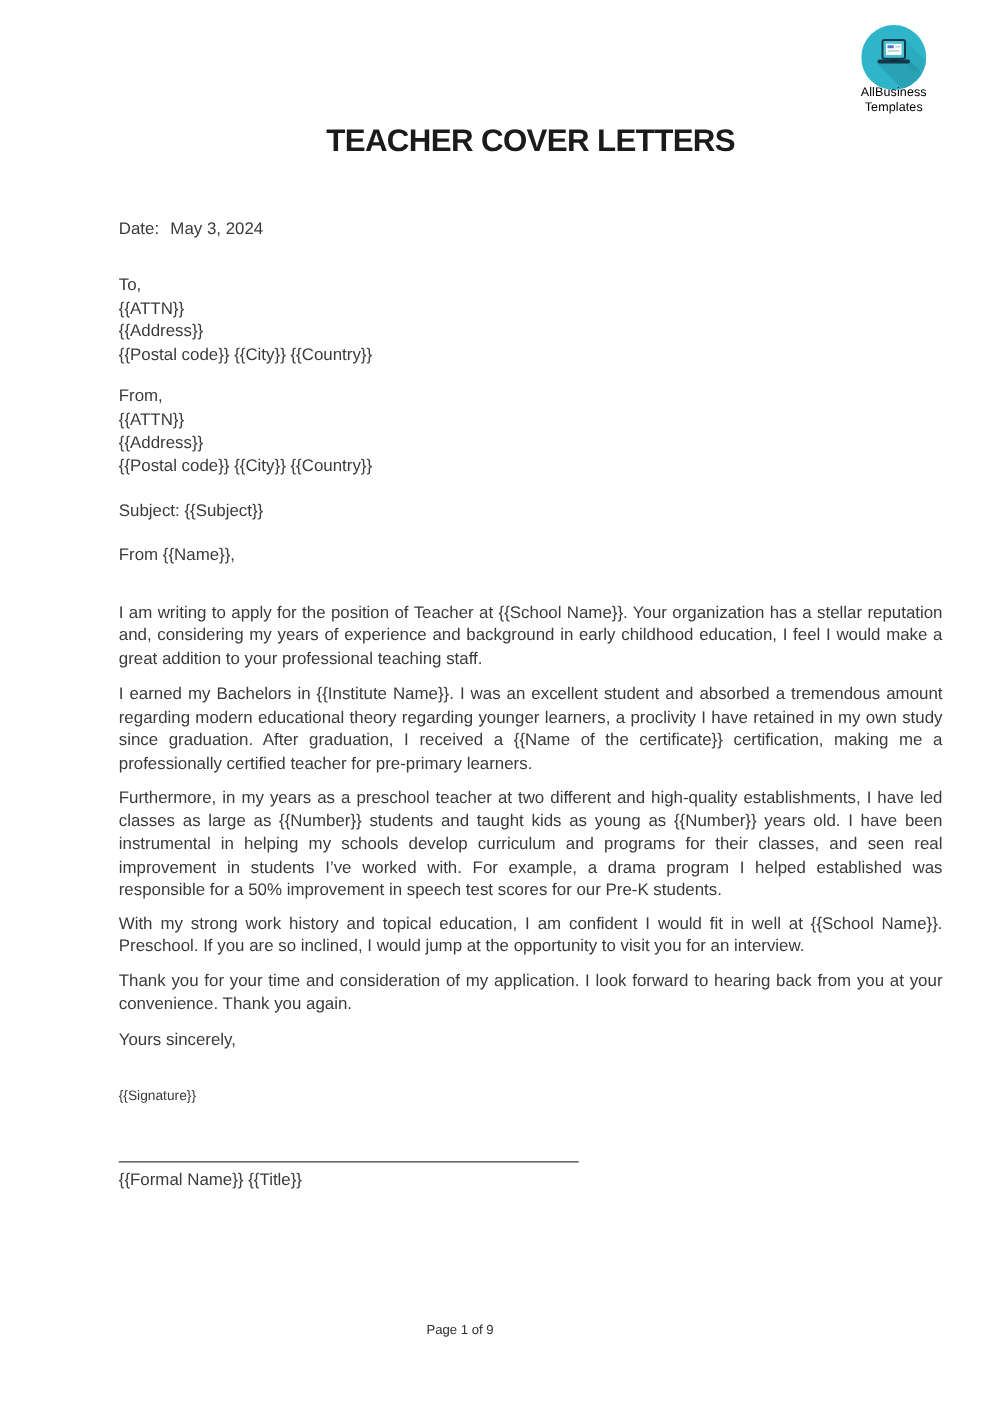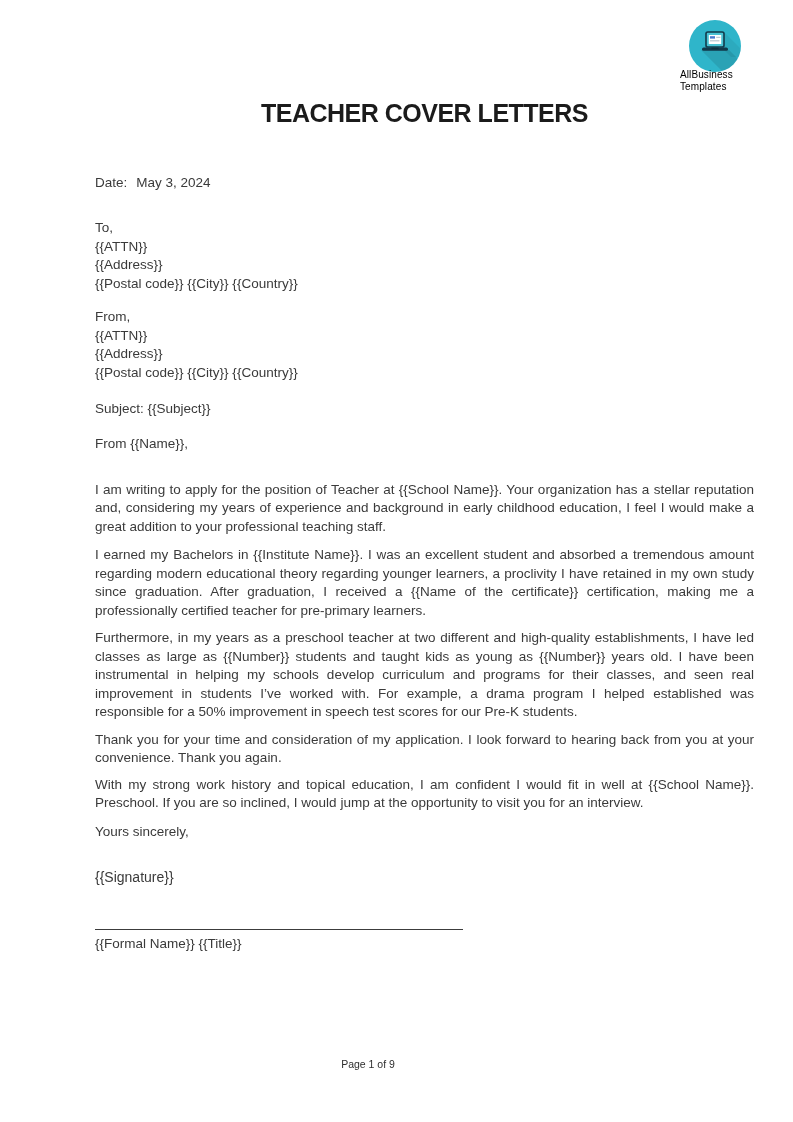--- a/index.html
+++ b/index.html
@@ -15,20 +15,21 @@
     overflow: hidden;
     color: #3a3a3a;
   }
 
   
   .logo {
     position: absolute;
     top: 20px;
     left: 680px;
     width: 70px;
+    text-align: center;
   }
   .logo-mark { display: block; margin: 0 auto; width: 52px; height: 52px; }
   .logo-text {
     margin-top: -3px;
     font-size: 10px;
     line-height: 11.5px;
     color: #000000;
     letter-spacing: 0.1px;
   }
 
@@ -68,21 +69,21 @@
     line-height: 18.5px;
     text-align: justify;
   }
   .p1 { margin-top: 28px; }
   .p2 { margin-top: 10px; }
   .p3 { margin-top: 9px; }
   .p4 { margin-top: 8px; }
   .p5 { margin-top: 9px; }
 
   .closing   { margin-top: 9px;  font-size: 13.5px; line-height: 19px; }
-  .signature { margin-top: 27px; font-size: 14px; line-height: 19px; }
+  .signature { margin-top: 27px; font-size: 11px; line-height: 19px; }
 
   .sig-block { margin-top: 42px; width: 368px; }
   .sig-line  { border-top: 1.4px solid #3c3c3c; width: 368px; height: 0; }
   .sig-name  { margin-top: 4px; font-size: 13.5px; line-height: 19px; }
 
   
   .footer {
     position: absolute;
     top: 1058px;
     left: 0;
@@ -145,22 +146,22 @@
       <div>{{Postal code}} {{City}} {{Country}}</div>
     </div>
 
     <p class="subject">Subject: {{Subject}}</p>
 
     <p class="salutation">From {{Name}},</p>
 
     <p class="body-para p1">I am writing to apply for the position of Teacher at {{School Name}}. Your organization has a stellar reputation and, considering my years of experience and background in early childhood education, I feel I would make a great addition to your professional teaching staff.</p>
     <p class="body-para p2">I earned my Bachelors in {{Institute Name}}. I was an excellent student and absorbed a tremendous amount regarding modern educational theory regarding younger learners, a proclivity I have retained in my own study since graduation. After graduation, I received a {{Name of the certificate}} certification, making me a professionally certified teacher for pre-primary learners.</p>
     <p class="body-para p3">Furthermore, in my years as a preschool teacher at two different and high-quality establishments, I have led classes as large as {{Number}} students and taught kids as young as {{Number}} years old. I have been instrumental in helping my schools develop curriculum and programs for their classes, and seen real improvement in students I’ve worked with. For example, a drama program I helped established was responsible for a 50% improvement in speech test scores for our Pre-K students.</p>
+    <p class="body-para p4">With my strong work history and topical education, I am confident I would fit in well at {{School Name}}. Preschool. If you are so inclined, I would jump at the opportunity to visit you for an interview.</p>
     <p class="body-para p5">Thank you for your time and consideration of my application. I look forward to hearing back from you at your convenience. Thank you again.</p>
-    <p class="body-para p4">With my strong work history and topical education, I am confident I would fit in well at {{School Name}}. Preschool. If you are so inclined, I would jump at the opportunity to visit you for an interview.</p>
 
     <p class="closing">Yours sincerely,</p>
 
     <p class="signature">{{Signature}}</p>
 
     <div class="sig-block">
       <div class="sig-line"></div>
       <p class="sig-name">{{Formal Name}} {{Title}}</p>
     </div>
 

